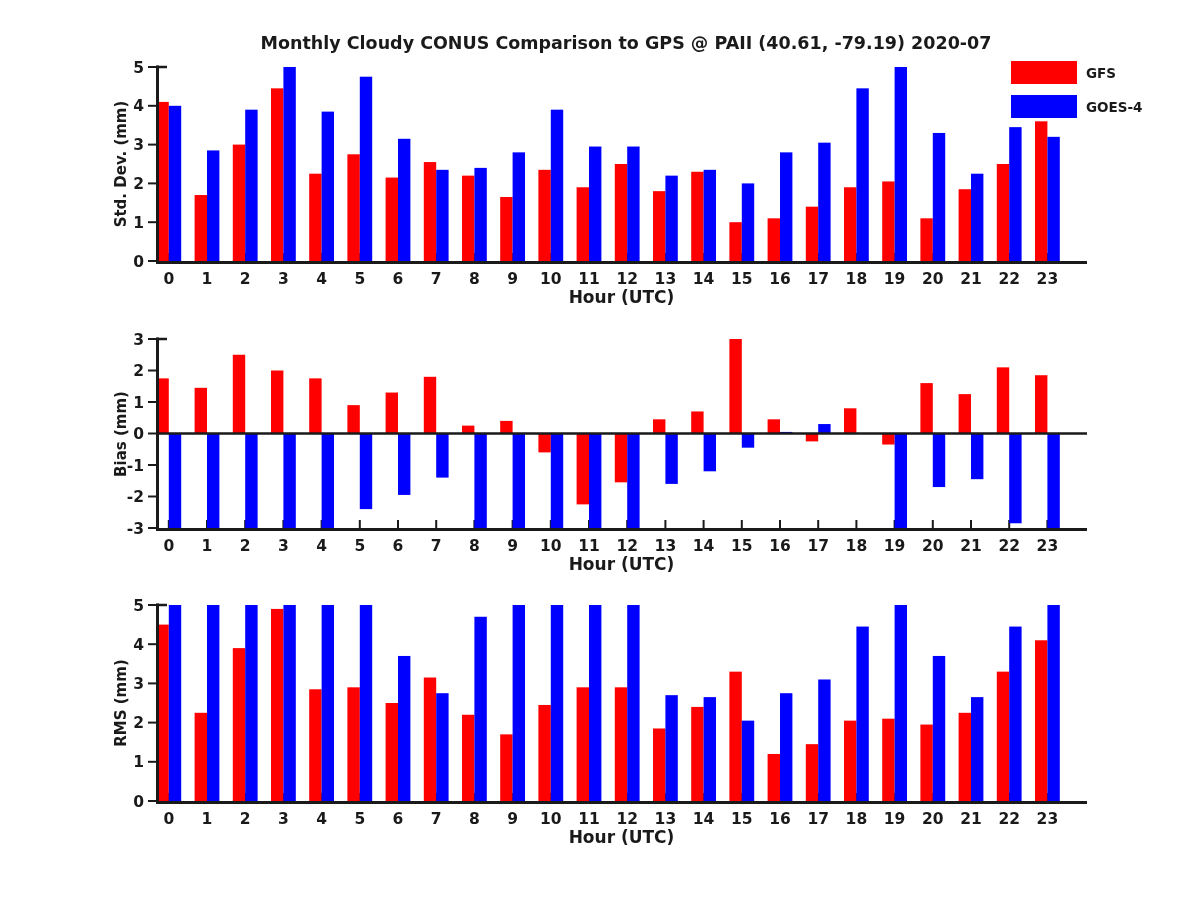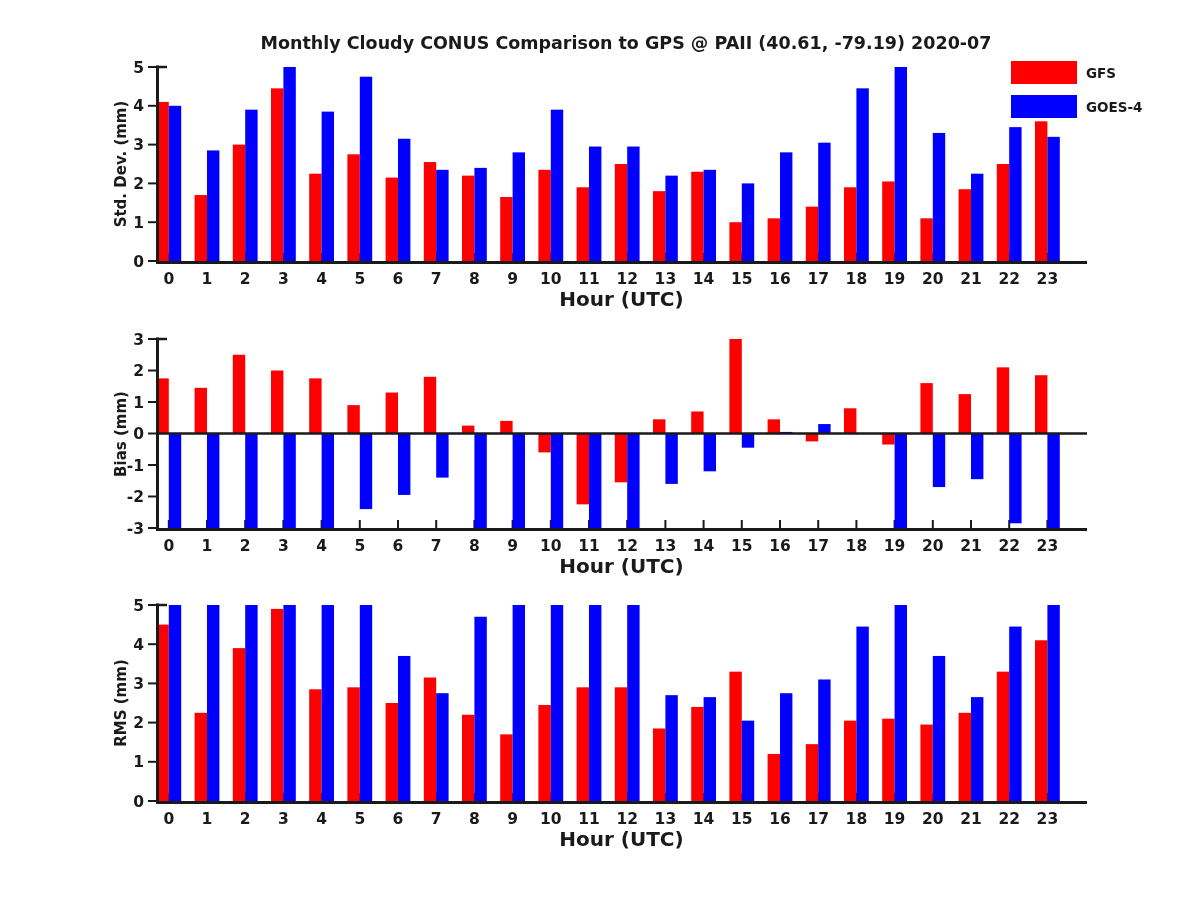--- a/index.html
+++ b/index.html
@@ -29,21 +29,21 @@
   .legend-label{margin-left:9px;font-size:13.5px;font-weight:bold;white-space:nowrap;}
   .ylab{
     position:absolute;
     transform:translate(-50%,-50%) rotate(-90deg);
     font-size:15px;font-weight:bold;white-space:nowrap;
   }
   .xlab{
     position:absolute;
     left:156px;width:931px;
     text-align:center;
-    font-size:20px;font-weight:bold;
+    font-size:17px;font-weight:bold;
   }
   #ylab-0{left:121px;top:164px;}
   #ylab-1{left:121px;top:434px;}
   #ylab-2{left:121px;top:703px;}
   #xlab-0{top:287px;}
   #xlab-1{top:554px;}
   #xlab-2{top:827px;}
   #chart-canvas{position:absolute;left:0;top:0;}
   .tick-label{
     font-family:"DejaVu Sans",sans-serif;

